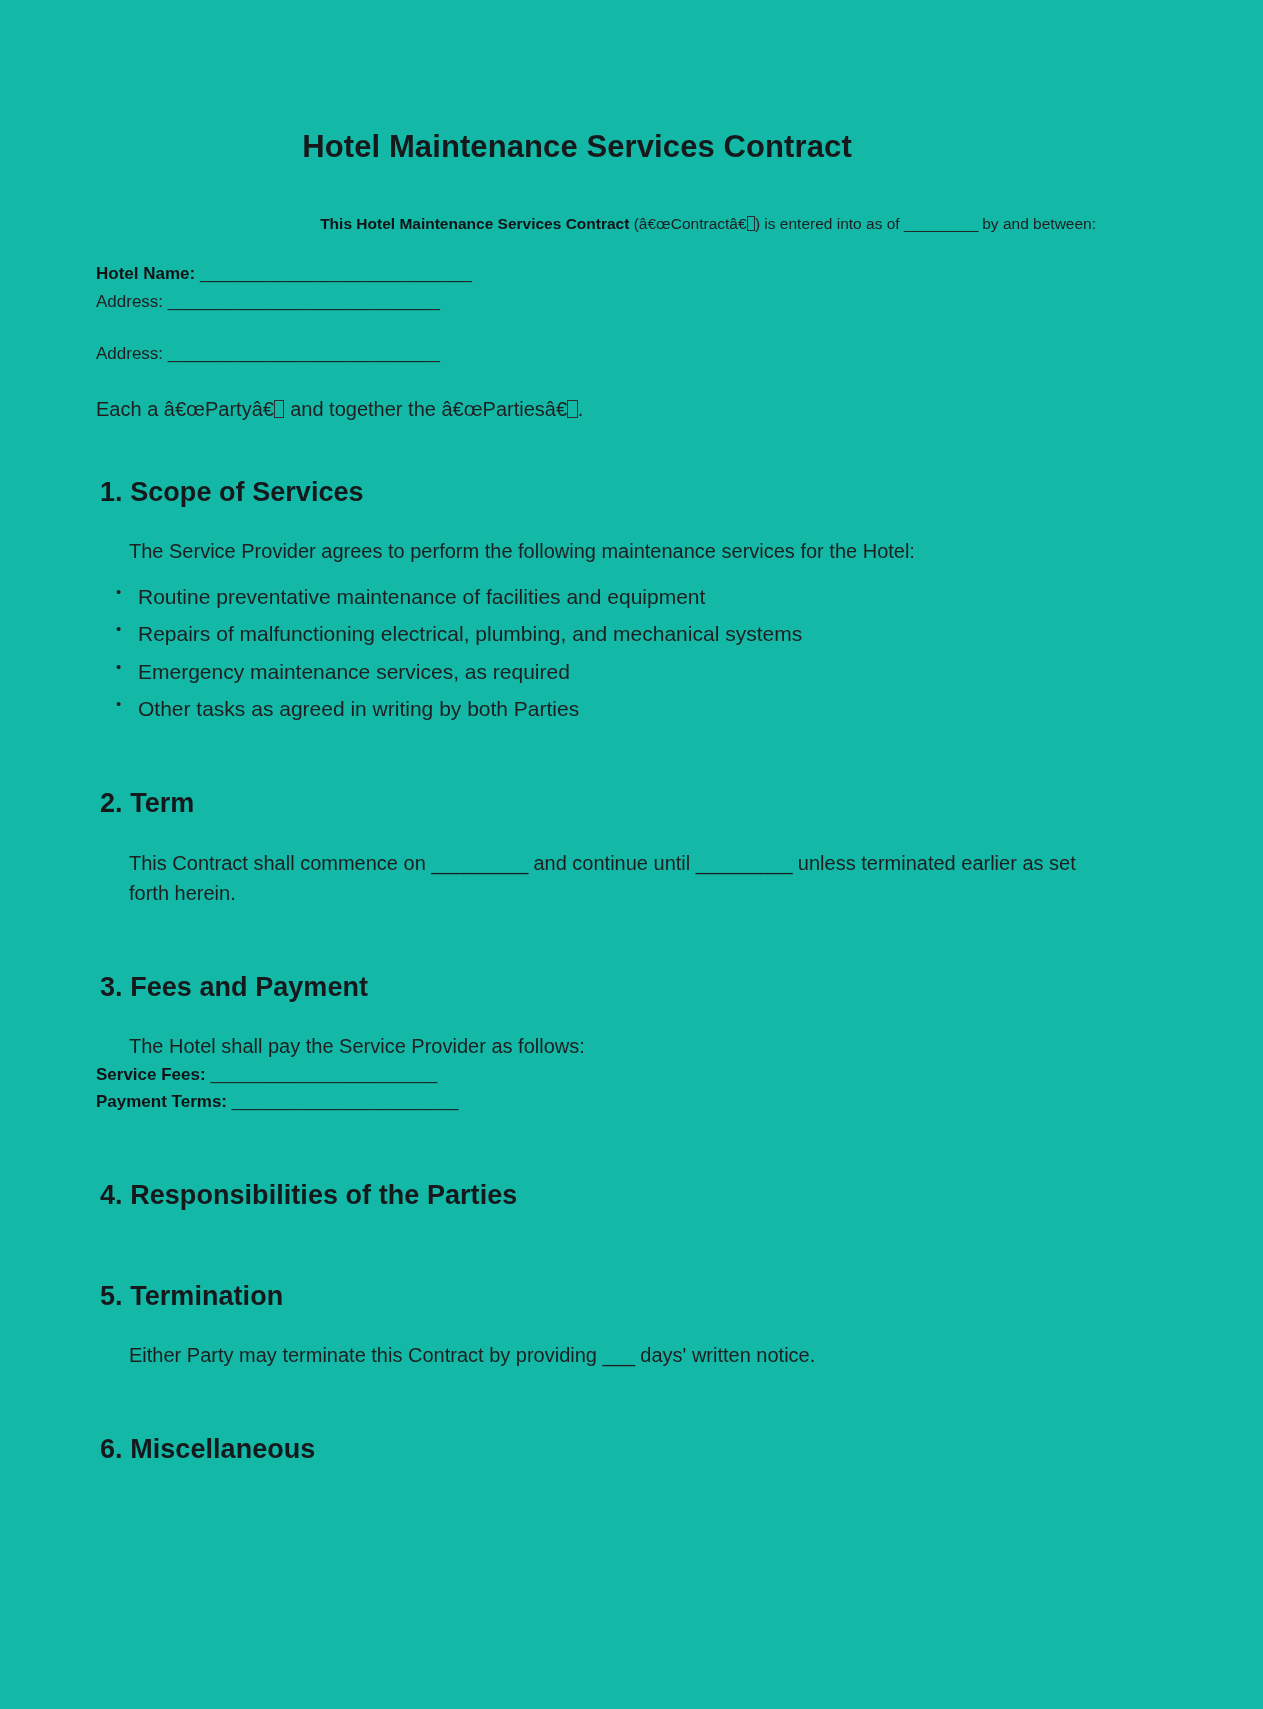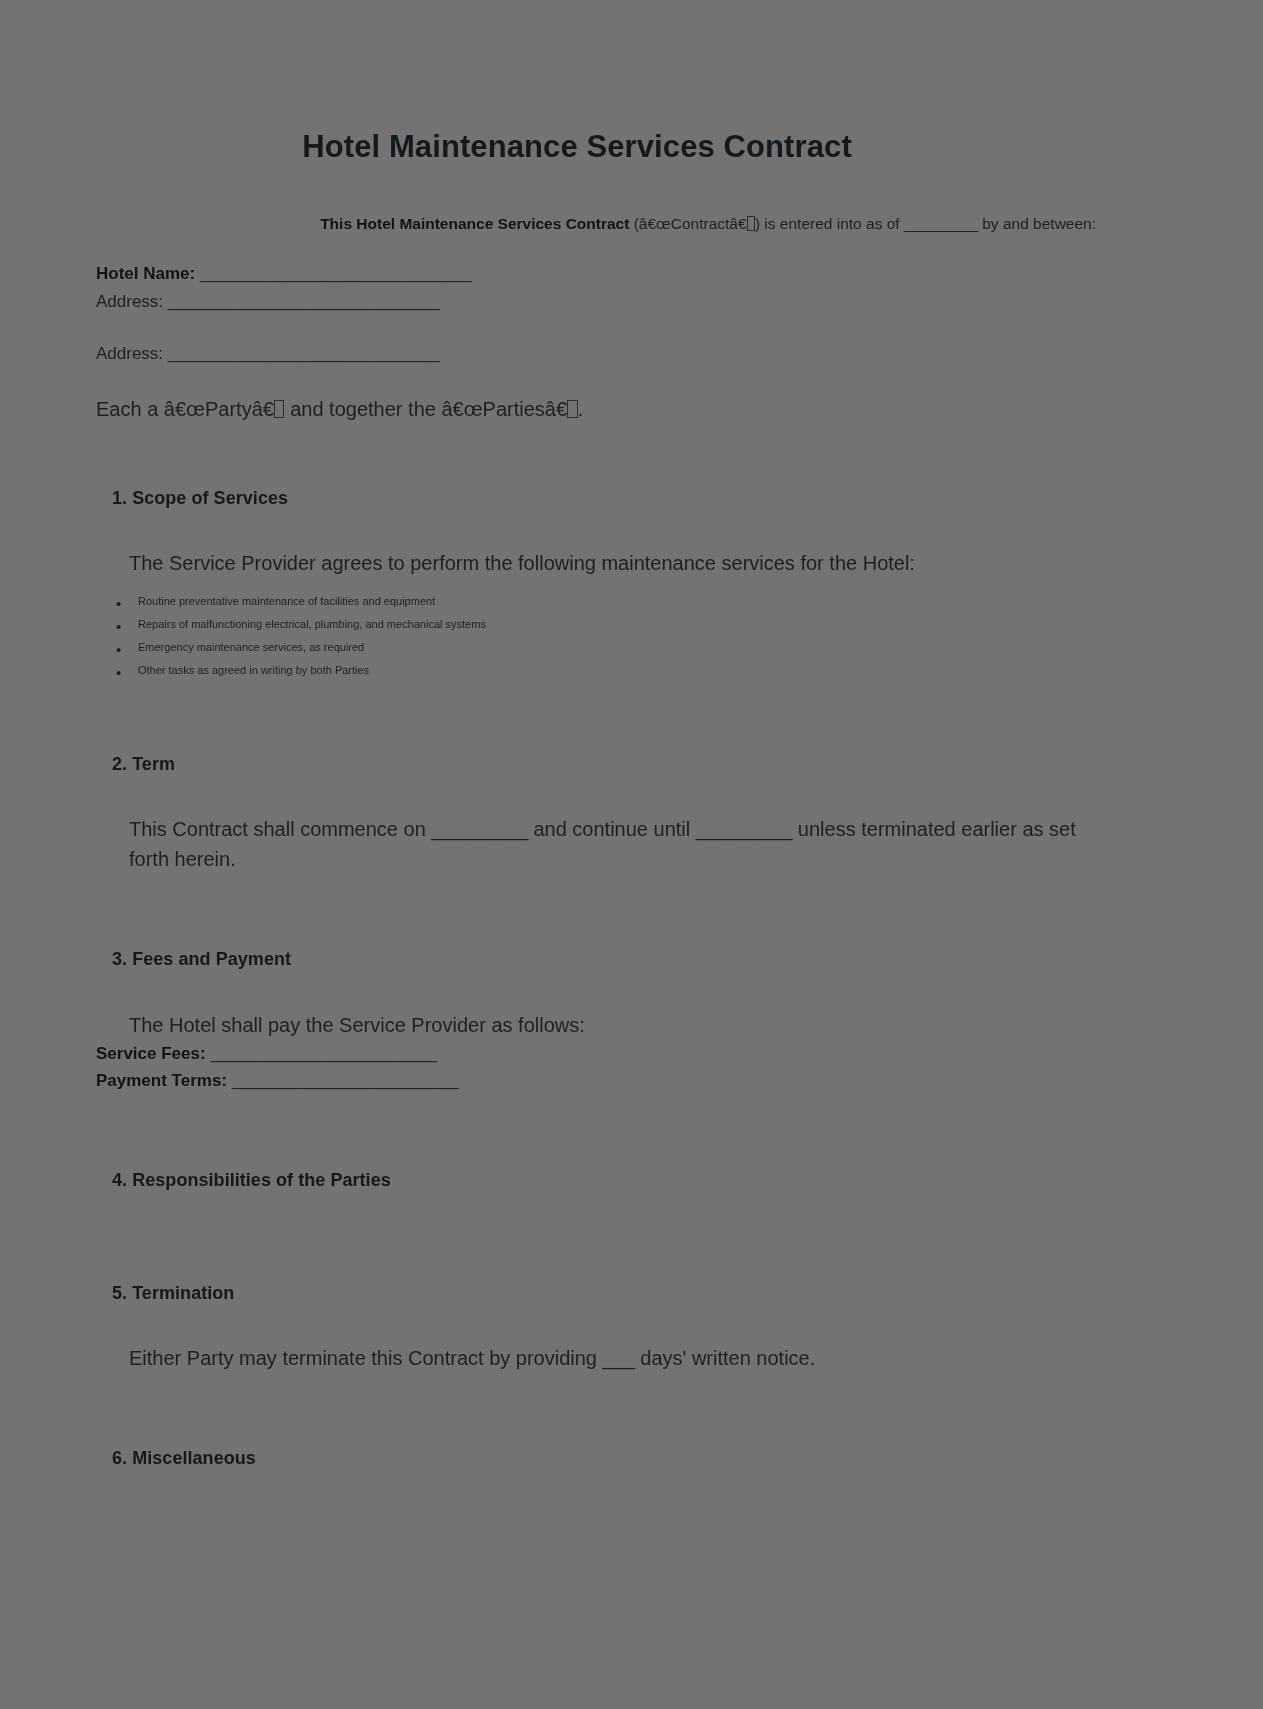--- a/index.html
+++ b/index.html
@@ -14,21 +14,21 @@
     font-family: "Liberation Sans", "DejaVu Sans", sans-serif;
     color: #1a1a1a;
     -webkit-font-smoothing: antialiased;
   }
   .page {
     position: relative;
     width: 1263px;
     min-height: 1709px;
     box-sizing: border-box;
     padding: 0;
-    background: #737373;
+    background: #14b8a6;
   }
   .content {
     position: absolute;
     left: 96px;
     top: 0;
     width: 1000px;
   }
   .doc-title {
     margin: 0;
     padding: 0;
@@ -80,39 +80,39 @@
   .para {
     font-size: 20px;
     line-height: 1.5;
     color: #1d1f21;
     margin: 0;
   }
   .para.each-party {
     padding-top: 26px;
   }
   h2.section {
-    font-size: 18px;
+    font-size: 27px;
     line-height: 1.3;
     font-weight: 600;
     color: #16191c;
-    margin: 16px;
+    margin: 4px;
     padding: 0;
     letter-spacing: 0.05px;
   }
   .section-gap-1 { padding-top: 47px; }
   .section-gap   { padding-top: 58px; }
   .after-head    { padding-top: 22px; margin-left: 33px; }
   ul.bullets {
     margin: 0;
     padding: 16px 0 0 36px;
     list-style: none;
   }
   ul.bullets li {
     position: relative;
-    font-size: 11px;
+    font-size: 21px;
     line-height: 1.45;
     color: #1d1f21;
     padding: 0 0 0 6px;
     margin: 0 0 7px 0;
   }
   ul.bullets li:last-child { margin-bottom: 0; }
   ul.bullets li::before {
     content: "\2022";
     position: absolute;
     left: -16px;

